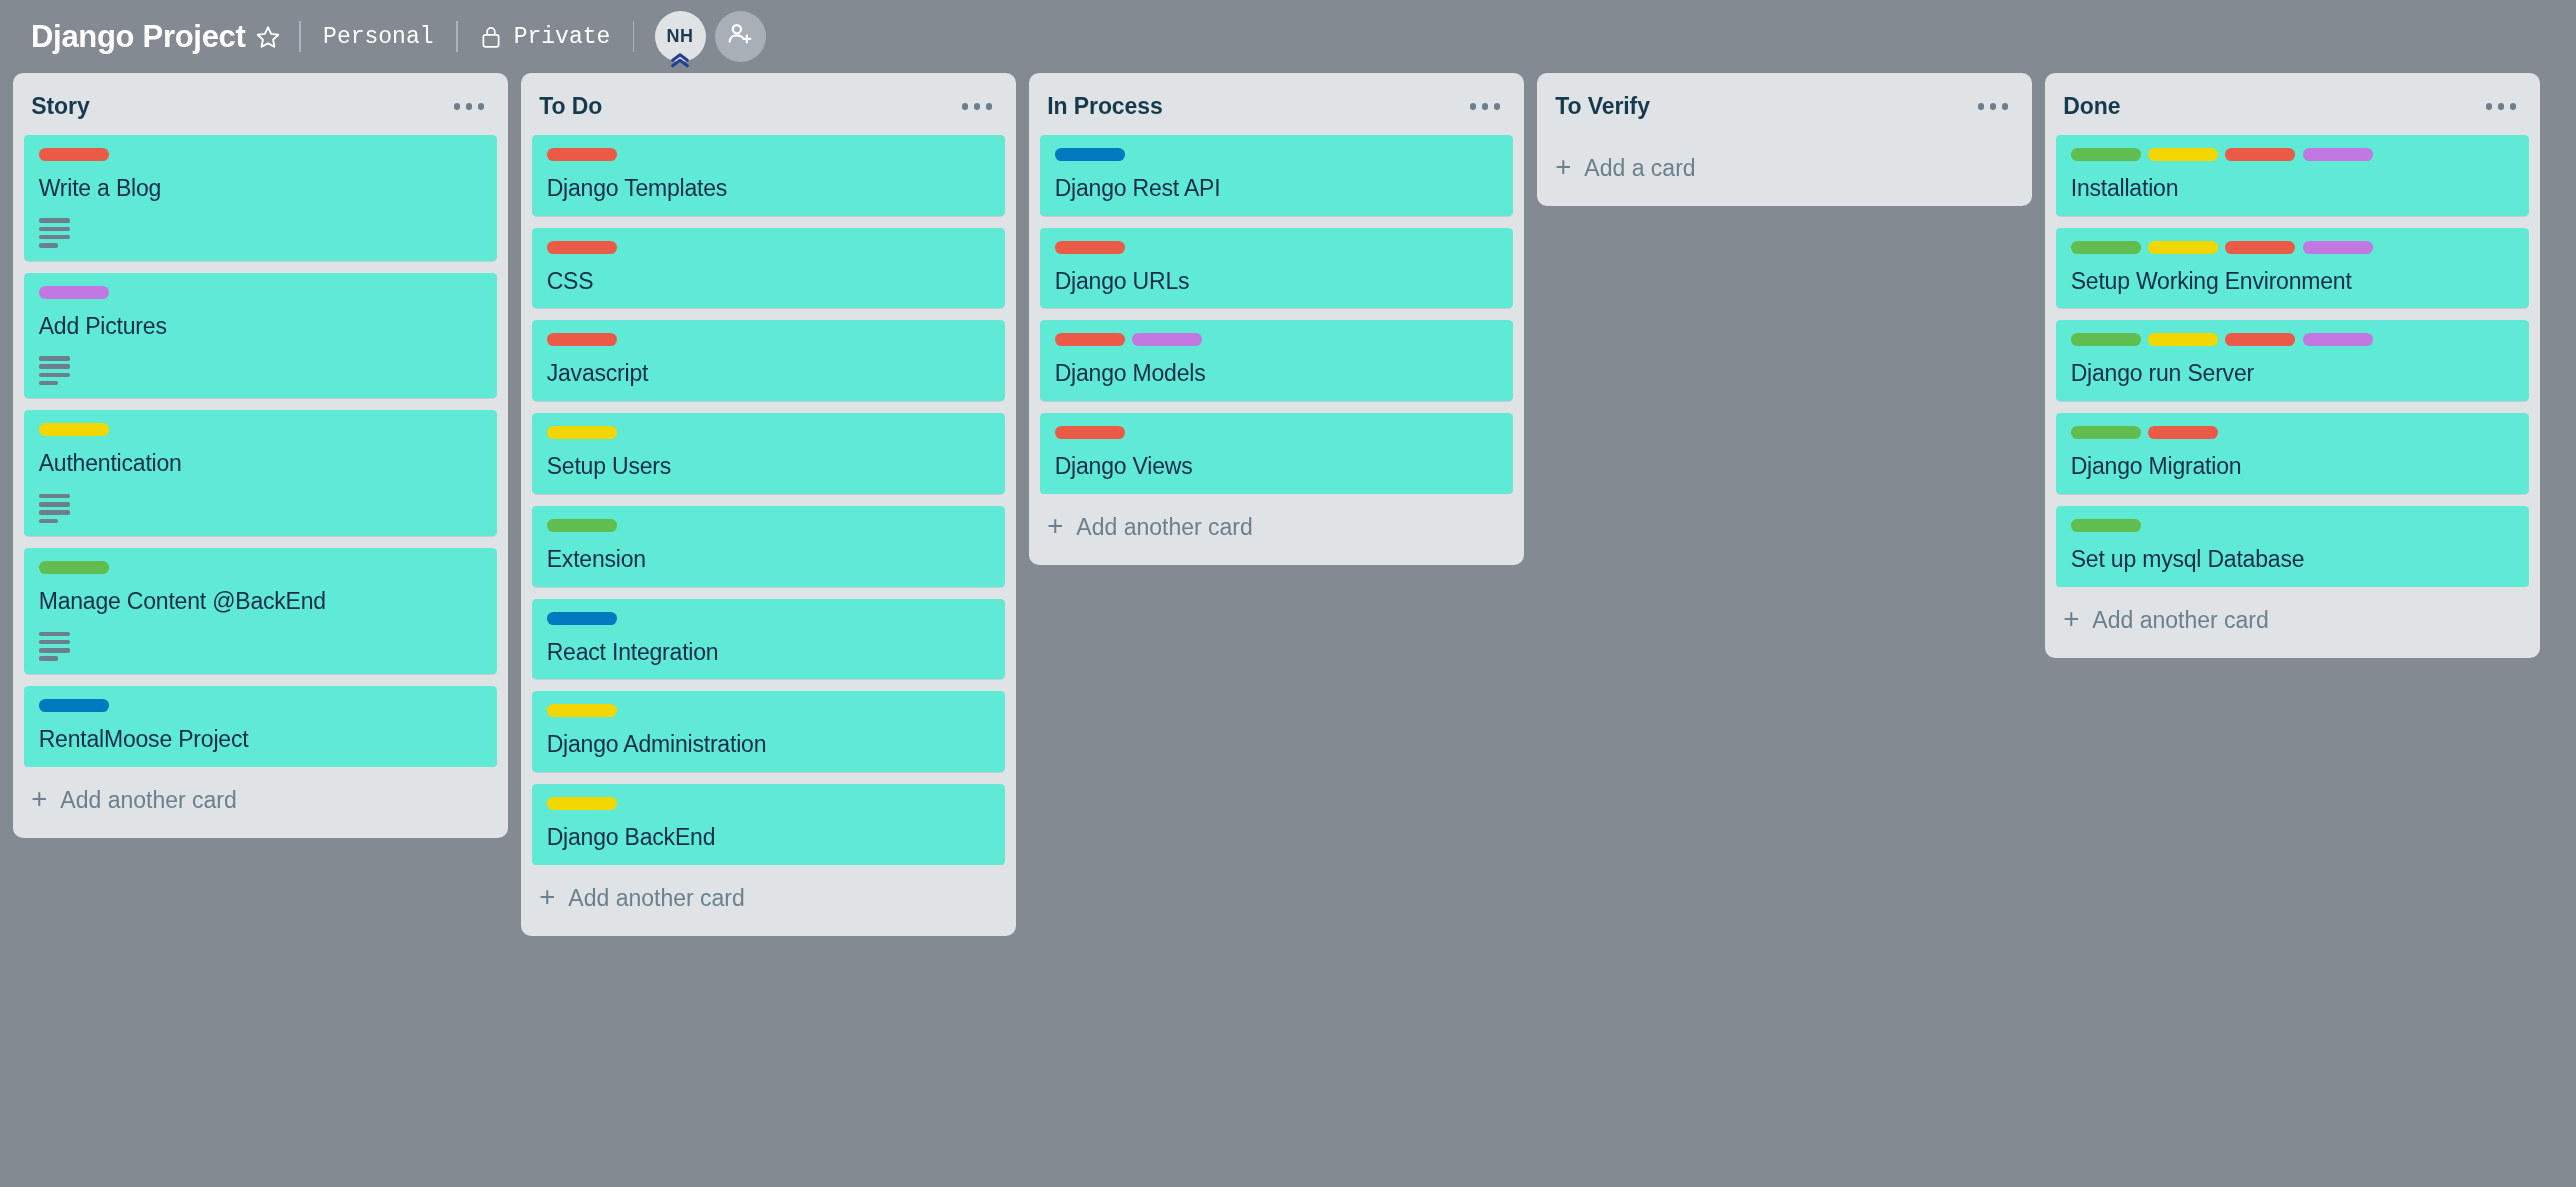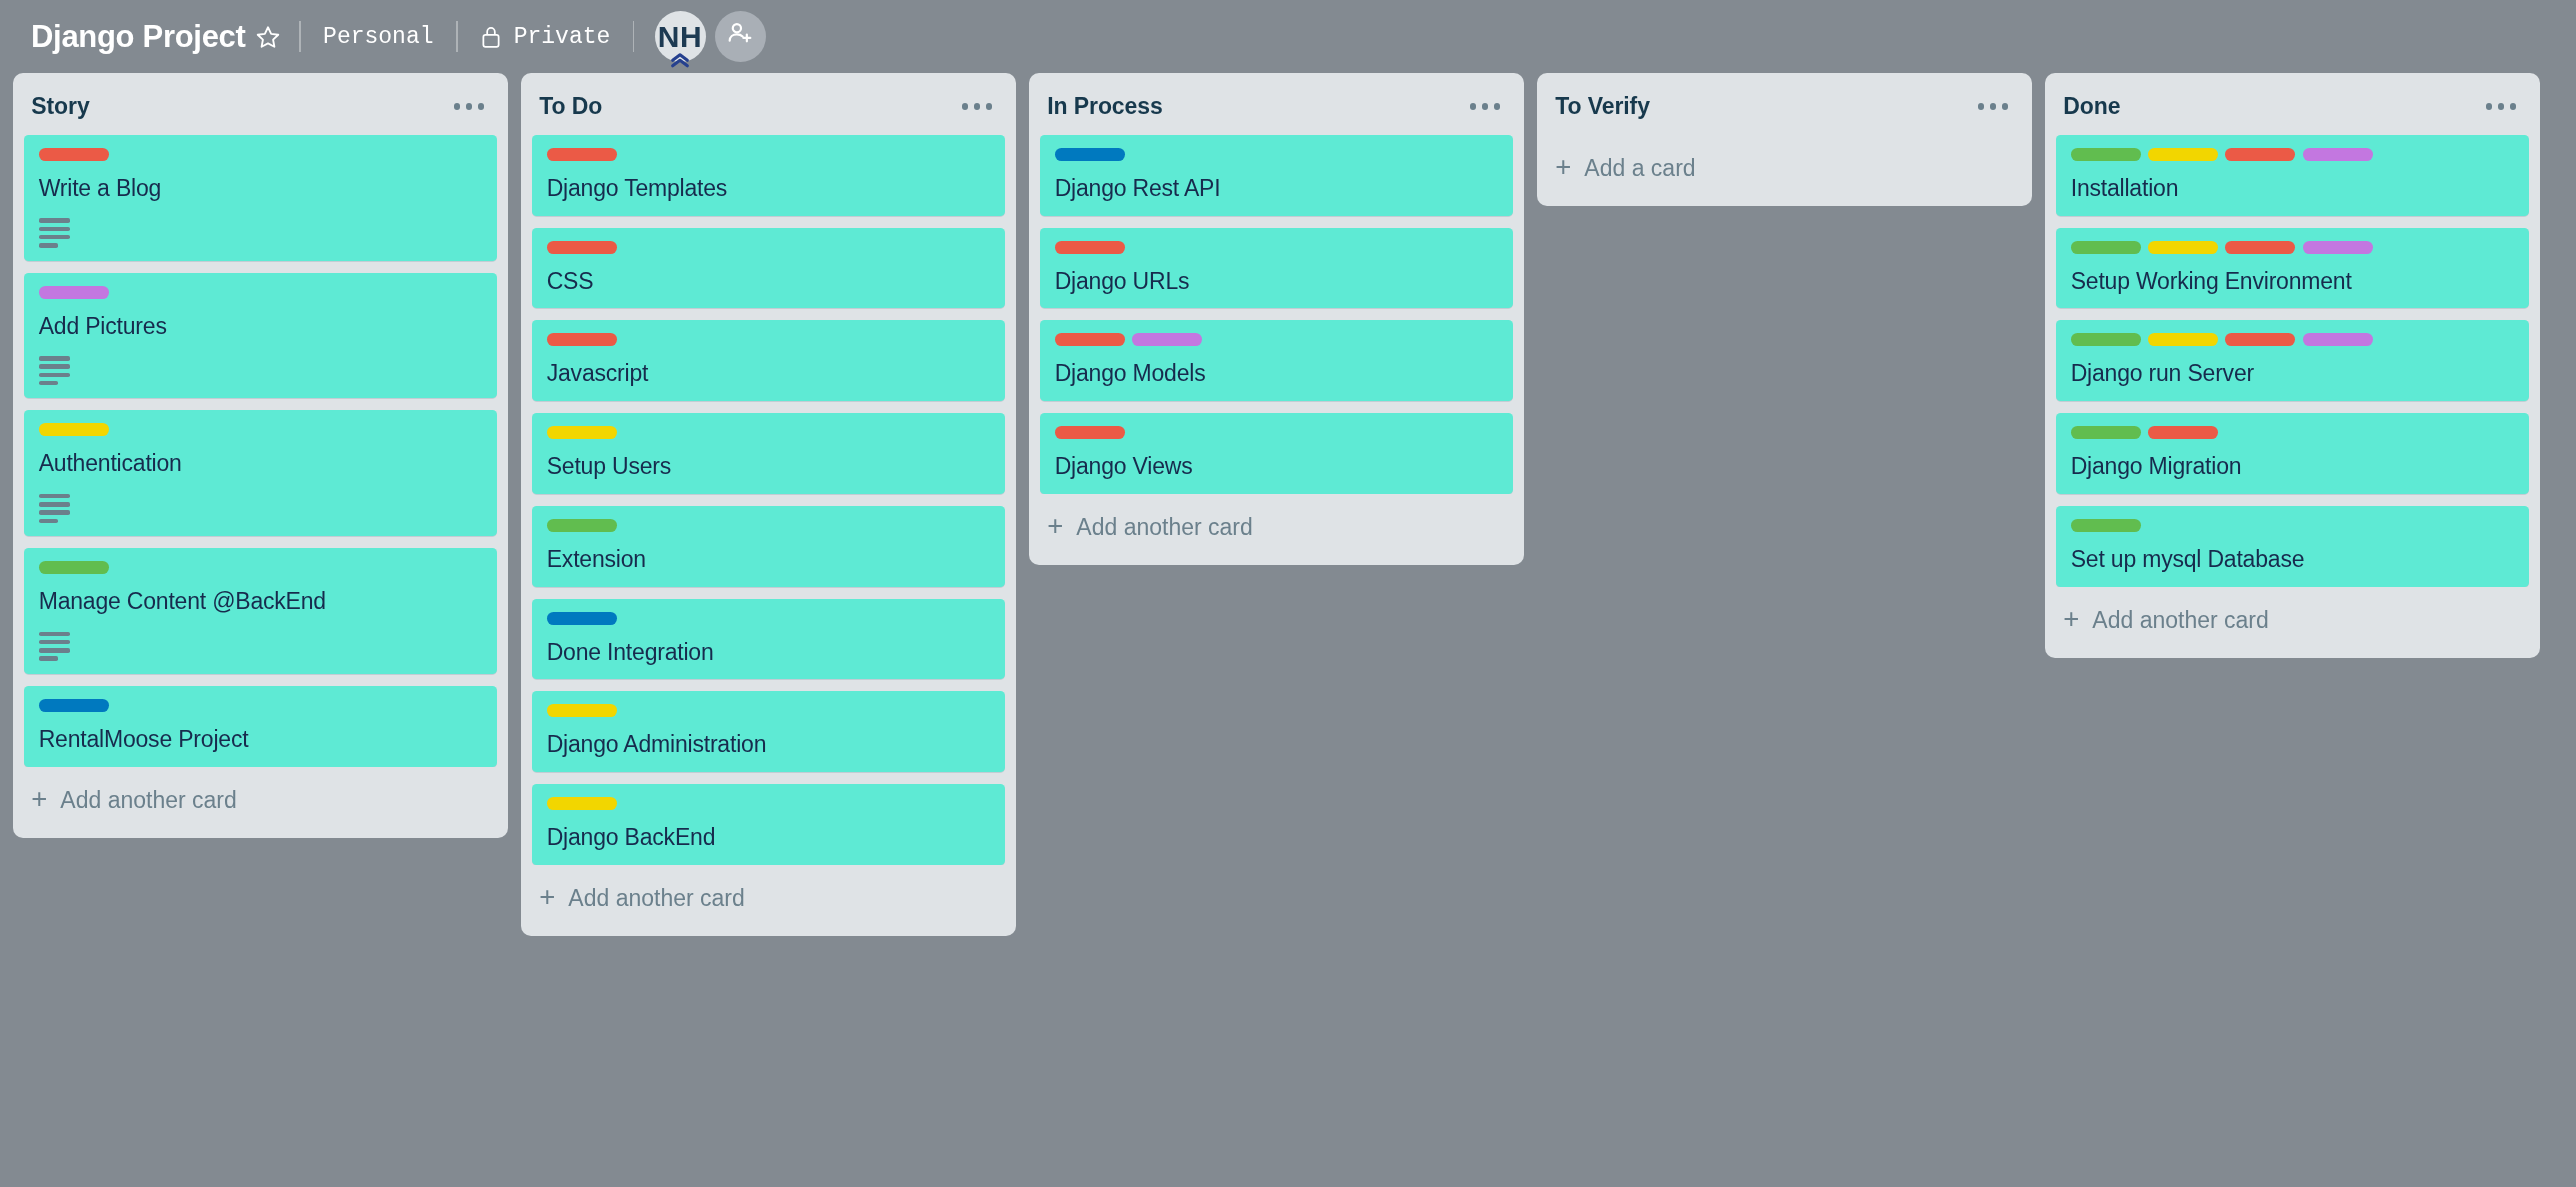--- a/index.html
+++ b/index.html
@@ -64,21 +64,21 @@
     flex: none;
   }
 
   .avatar {
     width: 51px;
     height: 51px;
     border-radius: 50%;
     display: flex;
     align-items: center;
     justify-content: center;
-    font-size: 30px;
+    font-size: 18px;
     font-weight: bold;
     cursor: pointer;
   }
 
   .avatar-nh {
     background: #dfe3e6;
     color: #1d3a52;
     letter-spacing: 0.5px;
   }
 
@@ -407,21 +407,21 @@
         <div class="card">
           <div class="labels">
             <span class="label" style="background: rgb(97, 189, 79);"></span>
           </div>
           <div class="card-title">Extension</div>
         </div>
         <div class="card">
           <div class="labels">
             <span class="label" style="background: rgb(0, 121, 191);"></span>
           </div>
-          <div class="card-title">Done Integration</div>
+          <div class="card-title">React Integration</div>
         </div>
         <div class="card">
           <div class="labels">
             <span class="label" style="background: rgb(242, 214, 0);"></span>
           </div>
           <div class="card-title">Django Administration</div>
         </div>
         <div class="card">
           <div class="labels">
             <span class="label" style="background: rgb(242, 214, 0);"></span>

